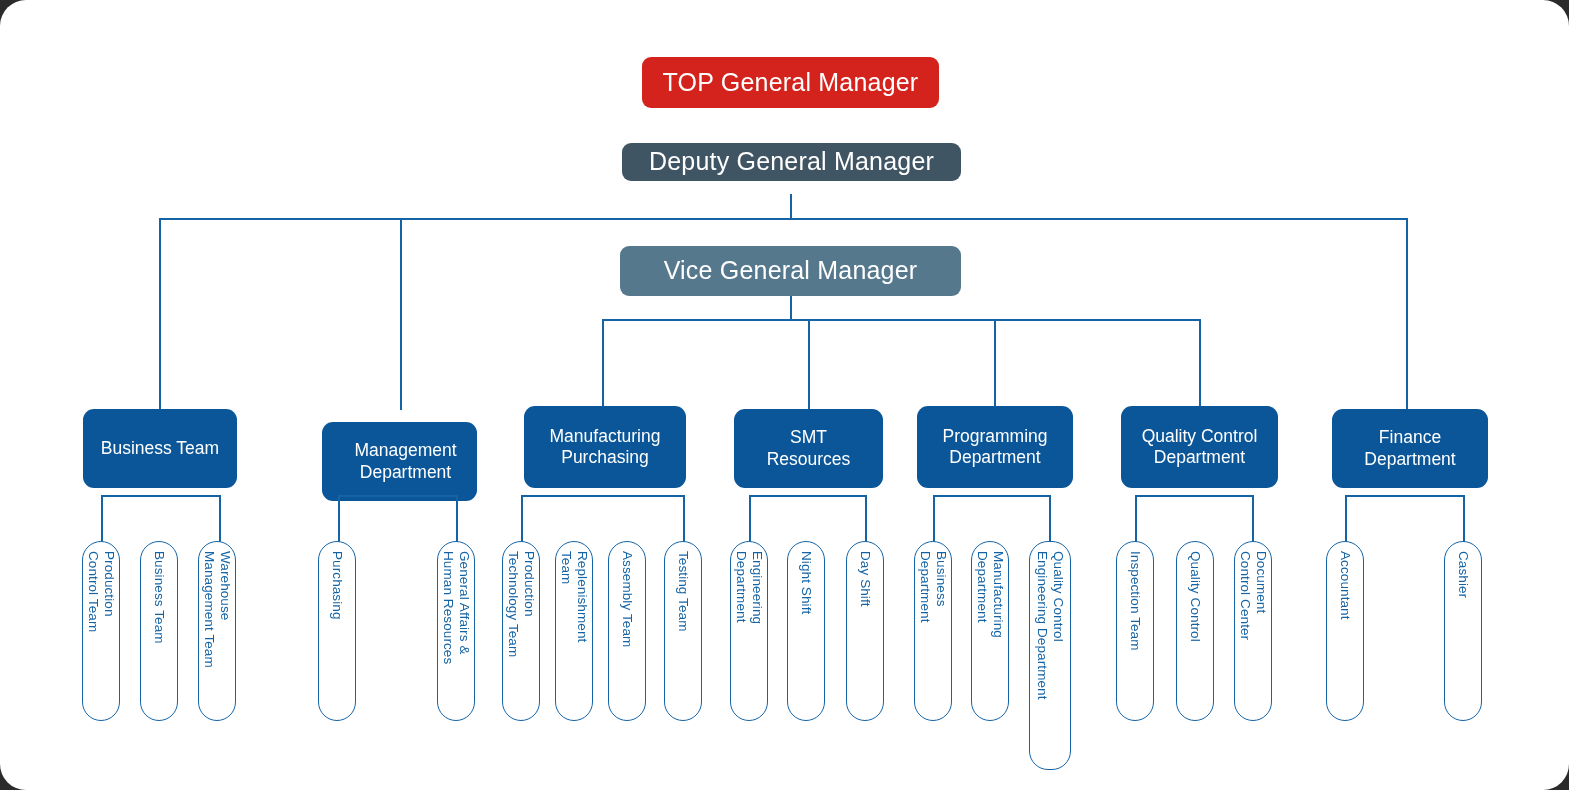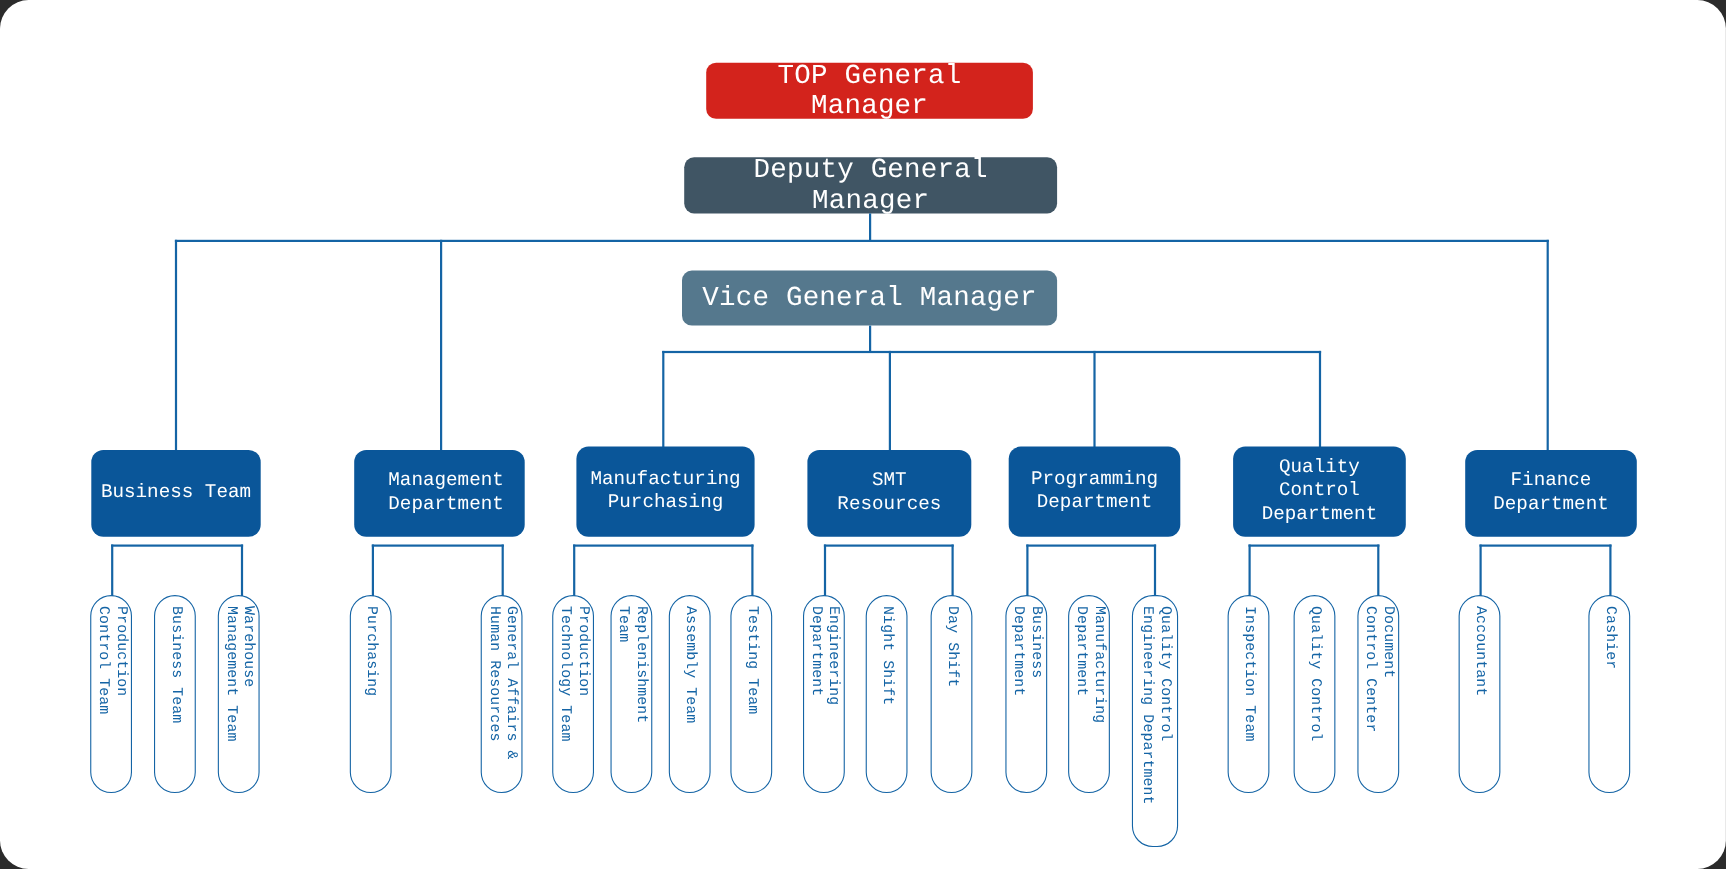--- a/index.html
+++ b/index.html
@@ -7,42 +7,42 @@
     padding: 0;
     background: #2b2b2b;
   }
   #stage {
     position: relative;
     width: 1569px;
     height: 790px;
     background: #ffffff;
     border-radius: 26px;
     overflow: hidden;
-    font-family: Liberation Mono, monospace;
+    font-family: Liberation Sans, sans-serif;
     -webkit-font-smoothing: antialiased;
   }
 
   
   .exec {
     position: absolute;
     display: flex;
     align-items: center;
     justify-content: center;
     color: #ffffff;
     border-radius: 9px;
     font-size: 25px;
     font-weight: 400;
     letter-spacing: 0.2px;
     line-height: 1.1;
     text-align: center;
     box-sizing: border-box;
     padding: 0 14px;
   }
   #exec-top    { left: 642px;  top: 57px;  width: 297px; height: 51px; background: #d3231c; }
-  #exec-deputy { left: 622px;  top: 143px; width: 339px; height: 51px; background: #405564; }
+  #exec-deputy { left: 622px;  top: 143px; width: 339px; height: 38px; background: #405564; }
   #exec-vice   { left: 620px;  top: 246px; width: 341px; height: 50px; background: #55788d; }
 
   
   .dept {
     position: absolute;
     display: flex;
     align-items: center;
     justify-content: center;
     text-align: center;
     color: #ffffff;
@@ -115,21 +115,21 @@
   <div class="vline" style="left:790px; top:296px; height:24px;"></div>
   <div class="hline" style="left:602px; top:319px; width:599px;"></div>
   <div class="vline" style="left:602px; top:319px; height:91px;"></div>
   <div class="vline" style="left:1199px; top:319px; height:91px;"></div>
 
   <div class="vline" style="left:808px; top:319px; height:91px;"></div>
   <div class="vline" style="left:994px; top:319px; height:91px;"></div>
 
   <div class="dept" style="left:83px; top:409px; width:154px; height:79px;">Business Team</div>
 
-  <div class="dept" style="left:322px; top:409px; width:155px; height:79px;padding-left:20px;">Management
+  <div class="dept" style="left:322px; top:422px; width:155px; height:79px;padding-left:20px;">Management
 Department</div>
 
   <div class="dept" style="left:524px; top:406px; width:162px; height:82px;">Manufacturing
 Purchasing</div>
 
   <div class="dept" style="left:734px; top:409px; width:149px; height:79px;">SMT
 Resources</div>
 
   <div class="dept" style="left:917px; top:406px; width:156px; height:82px;">Programming
 Department</div>

